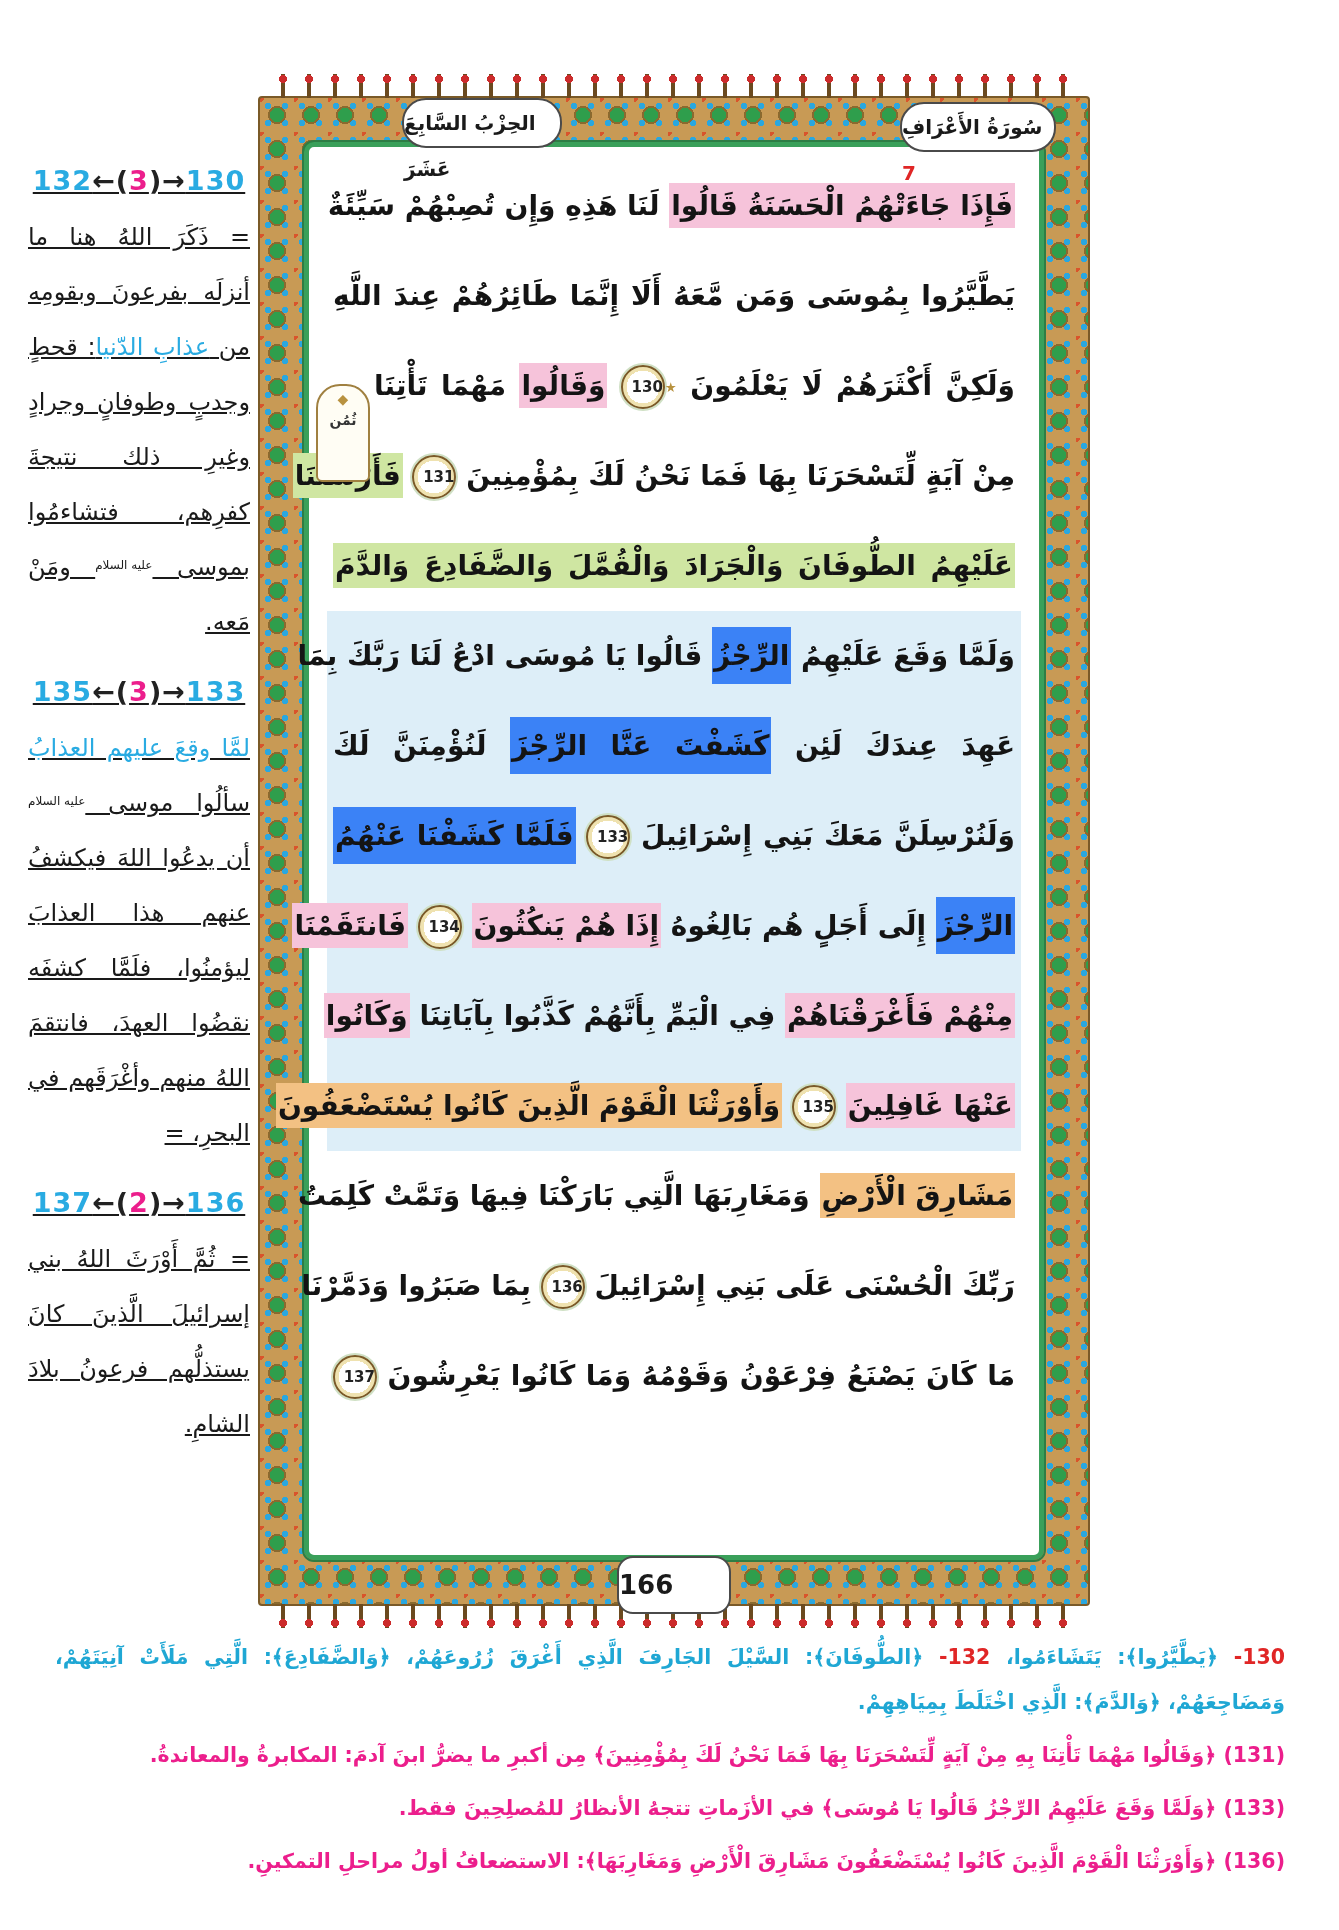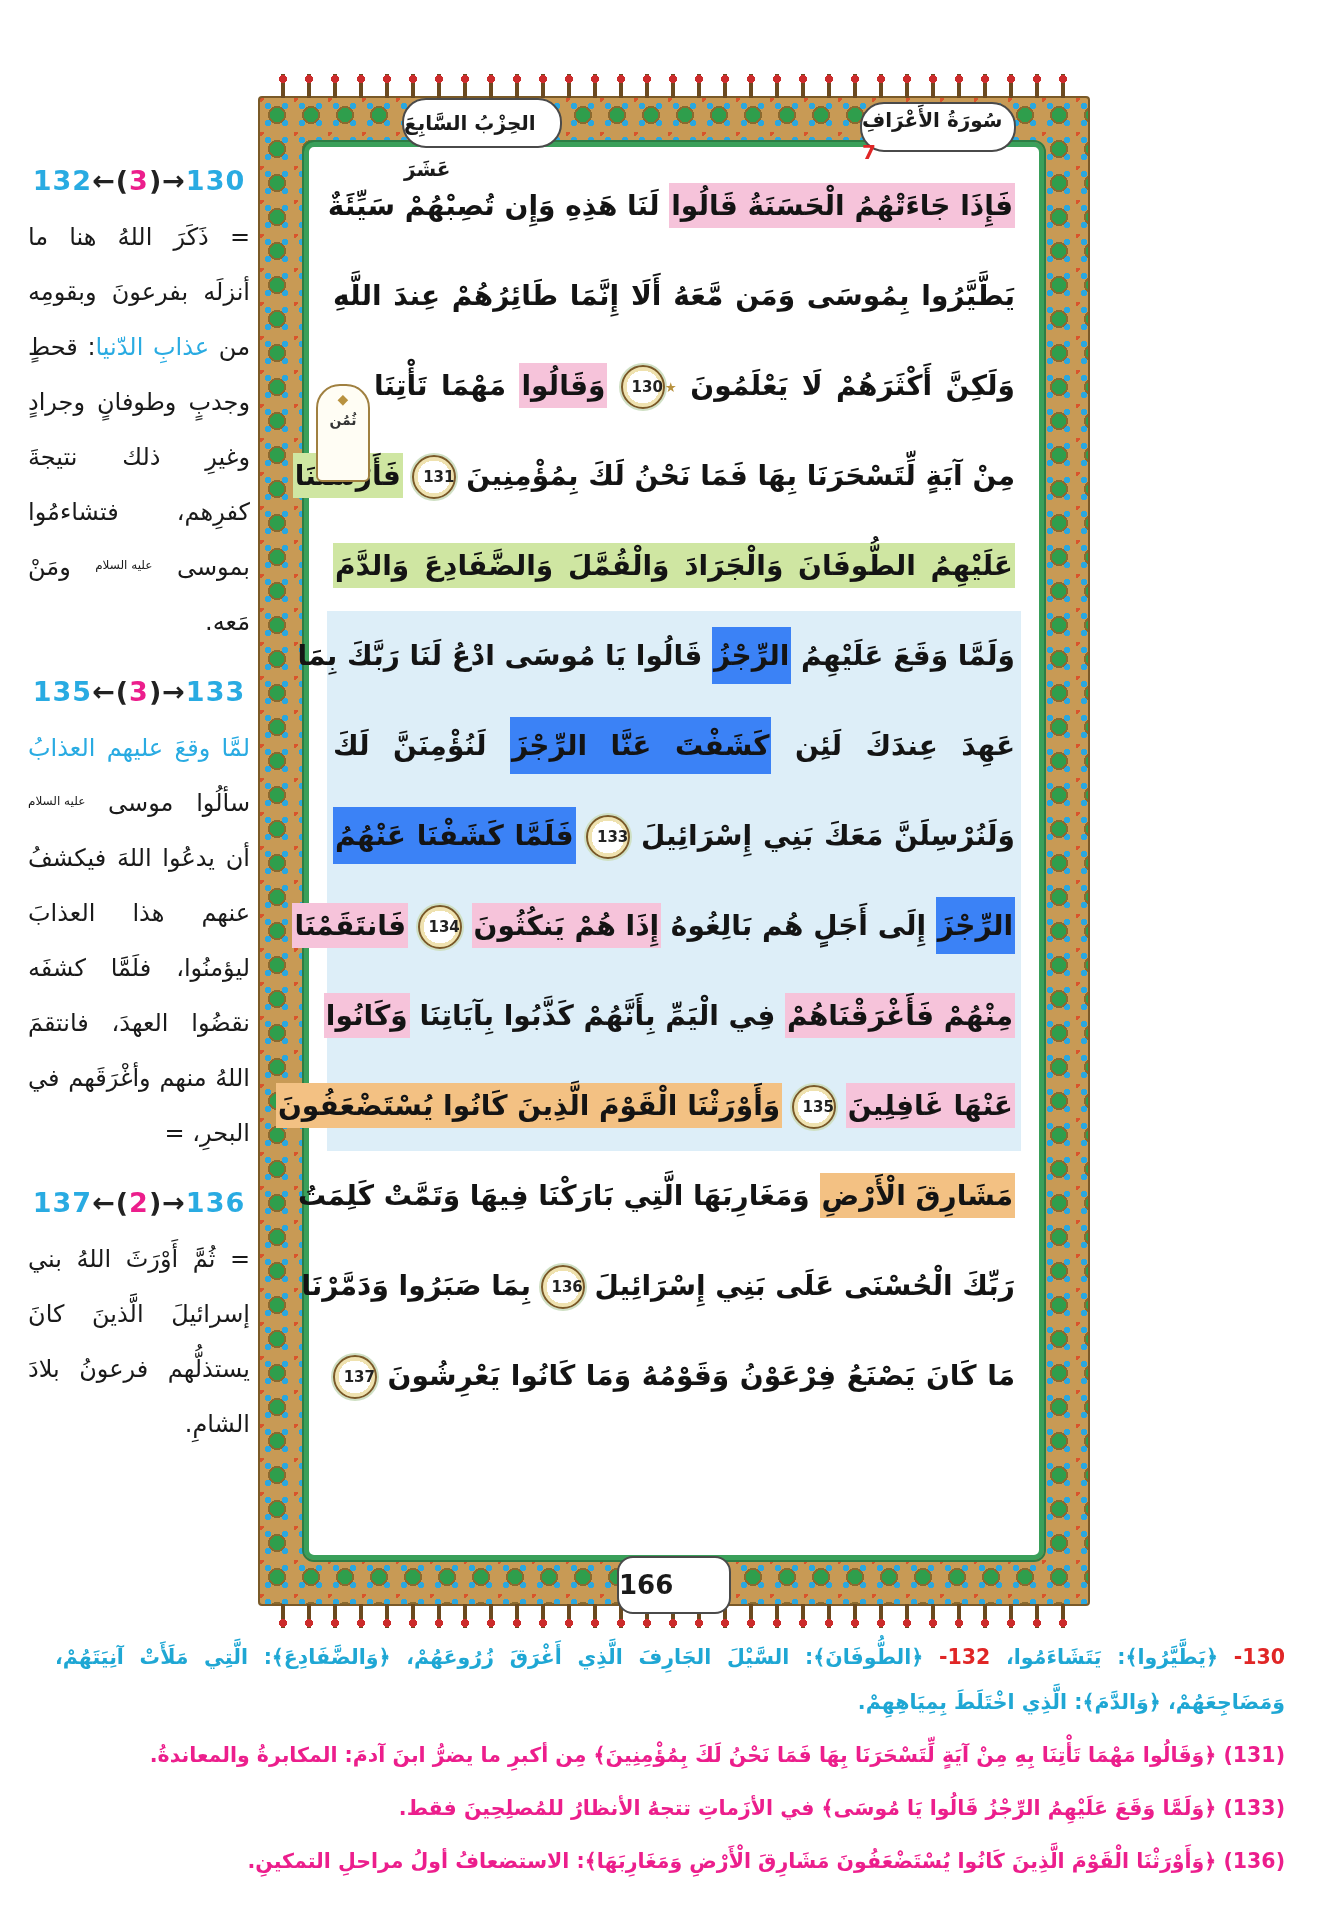--- a/index.html
+++ b/index.html
@@ -5,21 +5,21 @@
   html,body{margin:0;padding:0;}
   body{
     width:1339px;height:1930px;position:relative;background:#ffffff;
     font-family:"DejaVu Sans",sans-serif;overflow:hidden;
   }
   
   .sidebar{
     position:absolute;right:auto;left:28px;top:165px;width:222px;
     direction:rtl;color:#1a1a1a;
   }
-  .note{margin-bottom:26px;}
+  .note{margin-bottom:26px;text-decoration:underline;}
   .note-range{
     direction:ltr;text-align:center;font-size:27px;font-weight:bold;
     margin-bottom:14px;letter-spacing:1px;color:#222;
   }
   .note-range .num{color:#29abe2;}
   .note-range .cnt{color:#ec1e8c;}
   .note-body{
     font-size:24px;line-height:55px;text-align:justify;text-align-last:right;
     font-weight:500;
   }
@@ -77,21 +77,21 @@
     font-size:15px;font-weight:bold;color:#222;
   }
   .rubstar{color:#b8923f;font-size:22px;vertical-align:middle;}
   
   .cartouche{
     position:absolute;background:#ffffff;border:2px solid #4a4a4a;
     border-radius:24px;text-align:left;direction:rtl;
     font-weight:bold;color:#1a1a1a;z-index:5;
   }
   .cart-hizb{left:402px;top:98px;width:156px;height:46px;line-height:46px;font-size:20px;}
-  .cart-surah{left:860px;top:102px;width:152px;height:46px;line-height:32px;font-size:20px;}
+  .cart-surah{left:900px;top:102px;width:152px;height:46px;line-height:46px;font-size:20px;}
   .cart-surah .n7{color:#e02626;}
   .cart-page{left:617px;top:1556px;width:110px;height:54px;line-height:54px;font-size:26px;border-radius:16px;}
   .thumn{
     position:absolute;left:316px;top:384px;width:50px;height:94px;z-index:6;
     background:#fffdf4;border:2px solid #a08040;border-radius:24px 24px 6px 6px;
     text-align:center;direction:rtl;
   }
   .thumn .dia{color:#b8923f;font-size:14px;line-height:26px;}
   .thumn .tx{font-size:14px;font-weight:bold;color:#333;}
   

